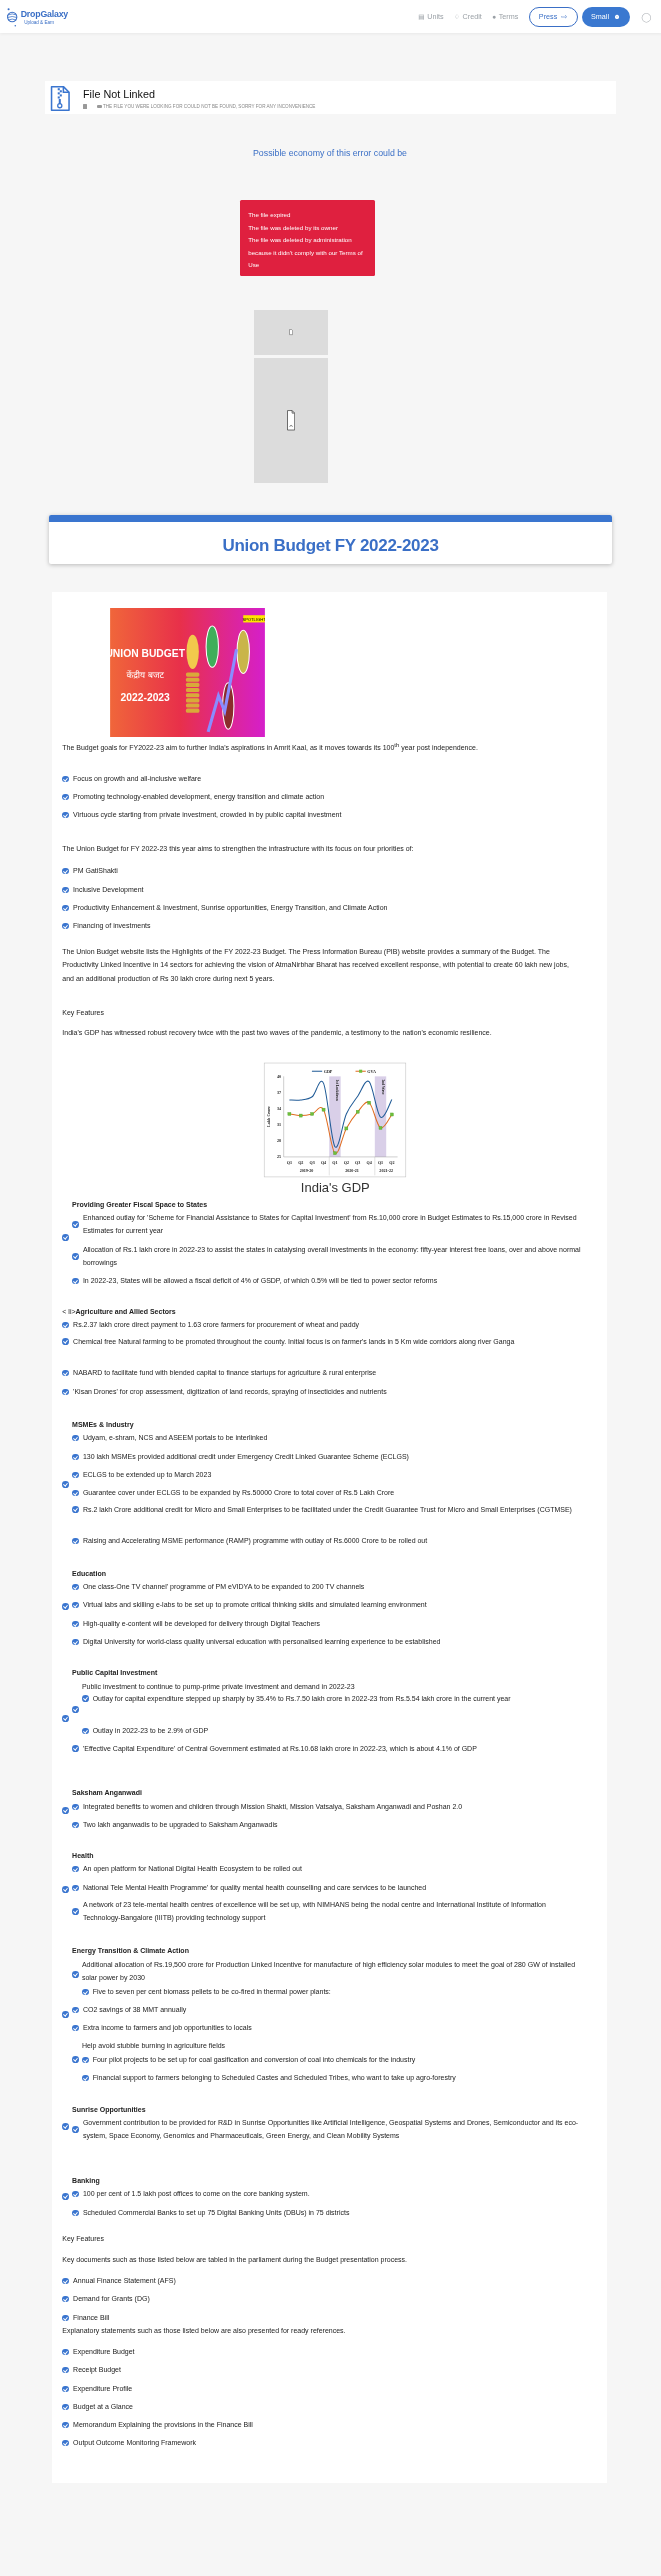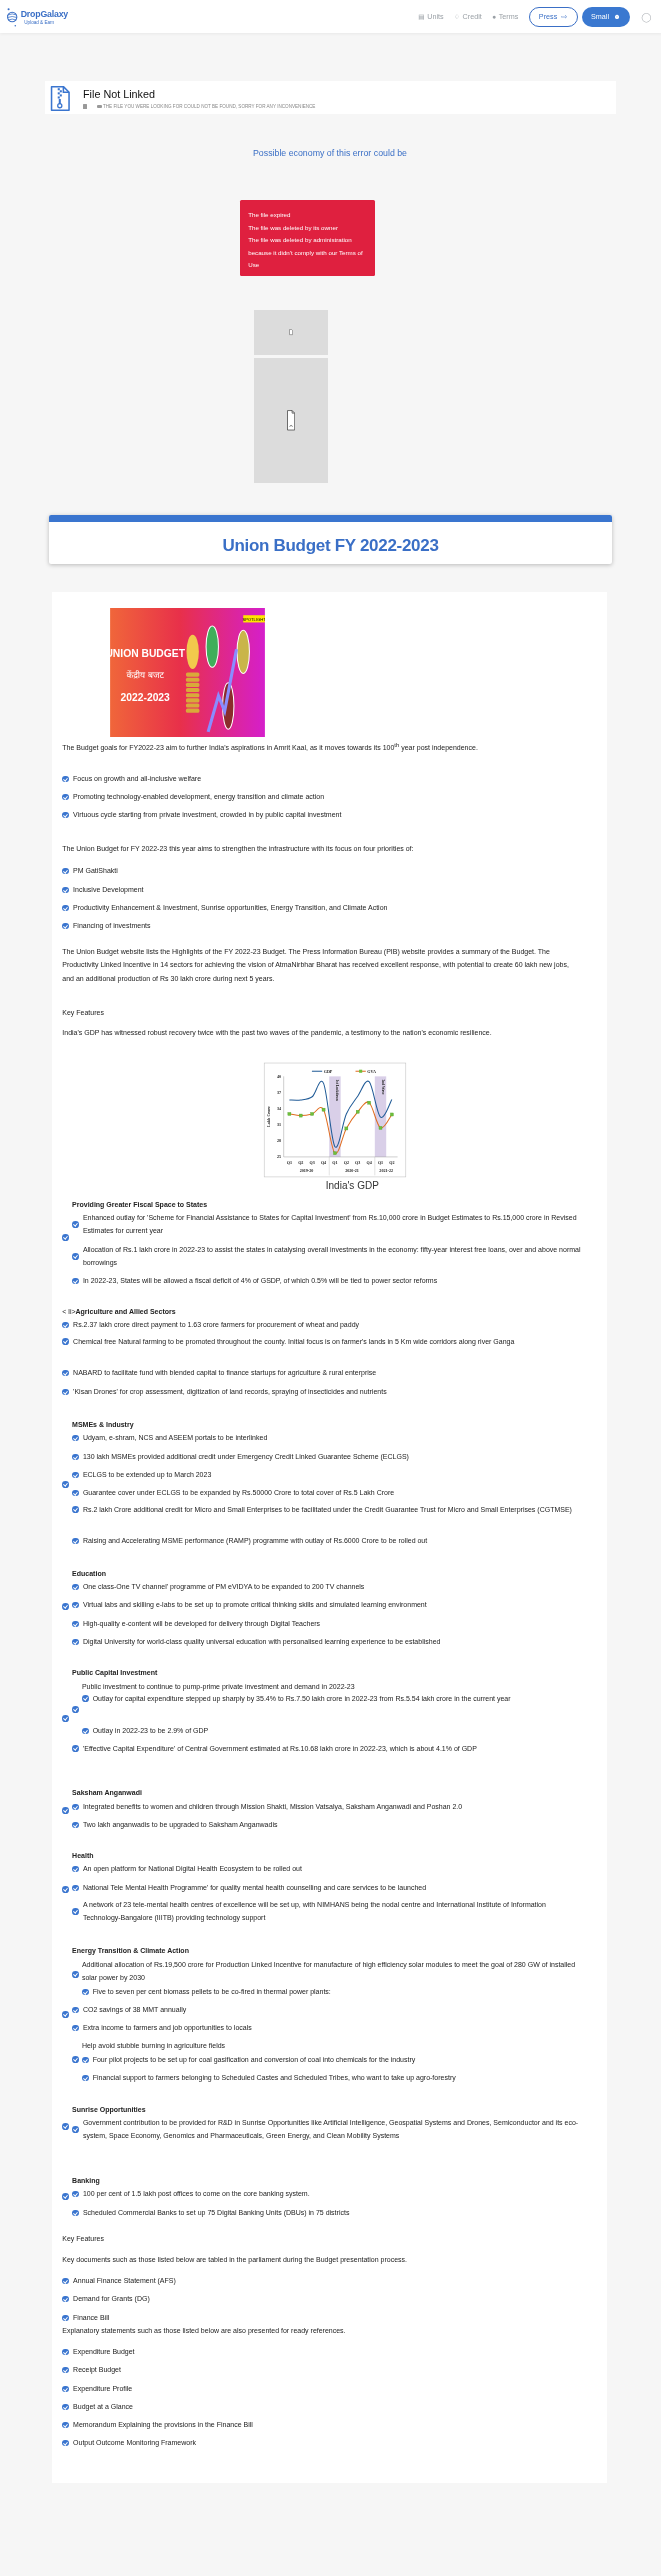--- a/index.html
+++ b/index.html
@@ -55,21 +55,21 @@
   .chk::after { content: ""; position: absolute; left: 2.1px; top: 1px; width: 1.5px; height: 3.1px; border: solid #fff; border-width: 0 1px 1px 0; transform: rotate(40deg); }
   .li { position: absolute; display: flex; align-items: flex-start; line-height: 13.4px; }
   .li .chk { margin-top: 3.6px; margin-right: 4.1px; flex: 0 0 6.7px; }
   .li.mid { align-items: center; }
   .li.mid .chk { margin-top: 0; }
   .h { position: absolute; font-weight: bold; line-height: 13.4px; }
   .outer-chk { position: absolute; }
 
   
   .chart-wrap { position: absolute; left: 201px; top: 470px; width: 144px; height: 129px; }
-  .chart-caption { position: absolute; left: 17px; top: 118px; width: 144px; text-align: center; font-size: 10px; color: #333; }
+  .chart-caption { position: absolute; left: 0; top: 118px; width: 144px; text-align: center; font-size: 13px; color: #333; }
 </style>
 </head>
 <body>
 
 <div class="topbar">
   <div class="logo">
     <div class="logo-mark">
       <svg viewBox="0 0 24 46">
         <circle cx="12" cy="23" r="9" fill="none" stroke="#3a6fc6" stroke-width="2"></circle>
         <path d="M4 19 Q12 15 20 19 M3 24 Q12 20 21 24 M4 29 Q12 25 20 29" stroke="#3a6fc6" stroke-width="1.5" fill="none"></path>

